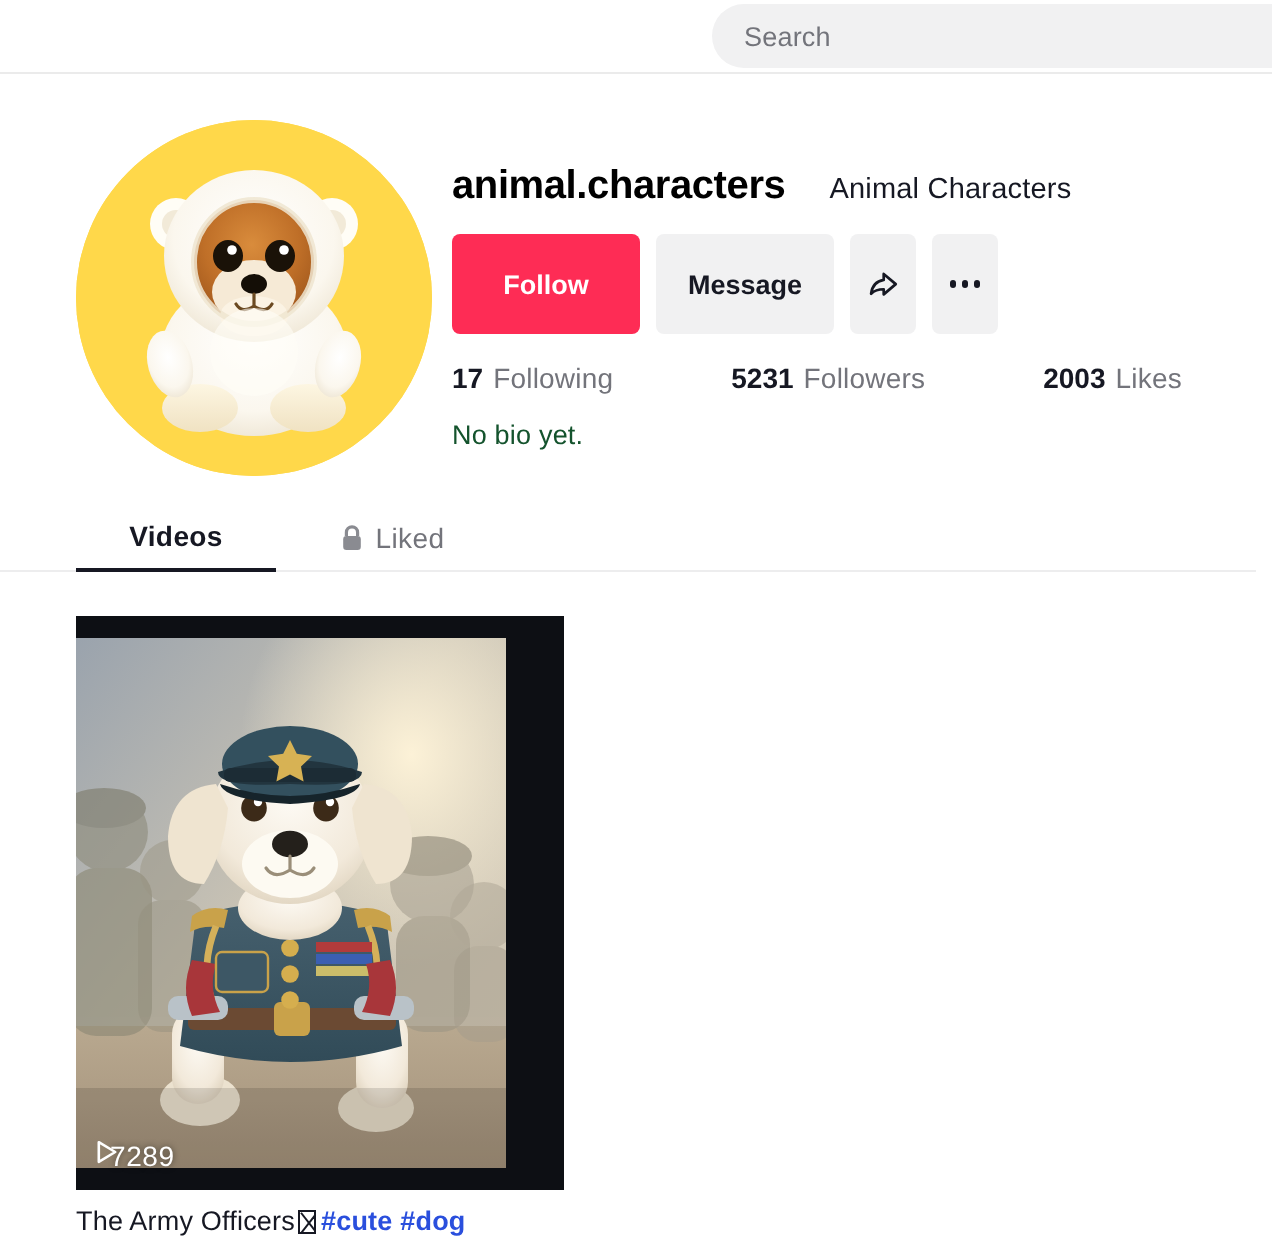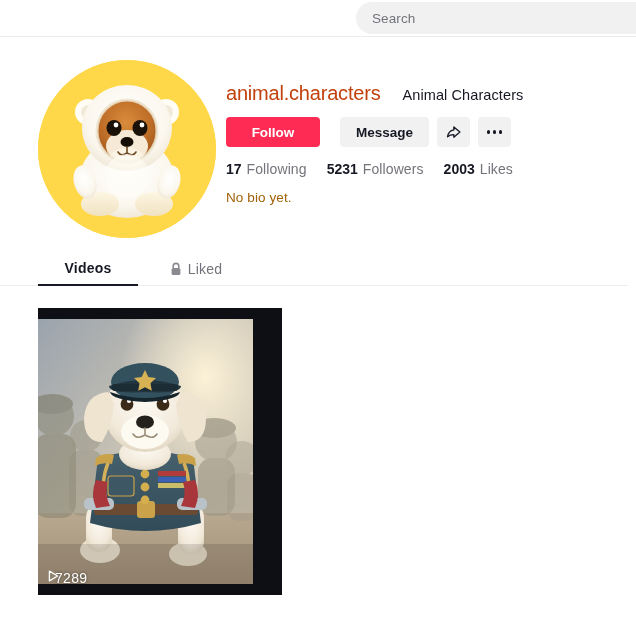--- a/index.html
+++ b/index.html
@@ -50,60 +50,60 @@
     background: #ffd84a;
     overflow: hidden;
   }
   .avatar svg { display: block; width: 178px; height: 178px; }
 
   .info { position: absolute; left: 226px; top: 45px; width: 400px; }
 
   .name-row { display: flex; align-items: baseline; }
   .username {
     font-size: 20px;
-    font-weight: normal;
-    color: #c2410c;
+    font-weight: bold;
+    color: #000000;
     letter-spacing: -.2px;
   }
   .nickname {
     margin-left: 22px;
     font-size: 14.5px;
     color: #161823;
     letter-spacing: .1px;
   }
 
   .btn-row { display: flex; align-items: center; margin-top: 12px; }
   .btn {
-    height: 30px;
+    height: 50px;
     border: none;
     border-radius: 4px;
     font-family: "Liberation Sans", sans-serif;
     font-size: 13.5px;
     font-weight: bold;
     cursor: pointer;
     display: flex;
     align-items: center;
     justify-content: center;
     padding: 0;
   }
   .btn-follow { width: 94px; background: #fe2c55; color: #ffffff; }
-  .btn-message { width: 89px; background: #f1f1f2; color: #161823; margin-left: 20px; }
+  .btn-message { width: 89px; background: #f1f1f2; color: #161823; margin-left: 8px; }
   .btn-icon {
     width: 33px; background: #f1f1f2; margin-left: 8px; color: #161823;
   }
   .btn-icon svg { display: block; }
   .dots { display: flex; gap: 3px; align-items: center; }
   .dots i { width: 3.2px; height: 3.2px; border-radius: 50%; background: #161823; display: block; }
 
-  .stats { display: flex; align-items: flex-end; margin-top: 14px; }
+  .stats { display: flex; align-items: flex-end; margin-top: 14px; gap: 39px; }
   .stat { display: flex; align-items: baseline; margin-right: 20px; }
   .stat-num { font-size: 14px; font-weight: bold; color: #161823; }
   .stat-label { font-size: 14px; color: #73747b; margin-left: 5px; letter-spacing: .1px; }
 
-  .bio { margin-top: 13px; font-size: 13.5px; color: #a16207; letter-spacing: .1px; }
+  .bio { margin-top: 13px; font-size: 13.5px; color: #14532d; letter-spacing: .1px; }
 
   
   .tabs {
     position: absolute;
     left: 0; top: 252px;
     width: 628px; height: 34px;
     border-bottom: 1px solid #ededee;
   }
   .tab {
     position: absolute;
@@ -422,14 +422,17 @@
       <div class="play-count">
         <span class="play-tri">
           <svg width="11" height="12" viewBox="0 0 11 12" fill="none">
             <path d="M1.4 1.1 L9.6 6 L1.4 10.9 Z" stroke="#ffffff" stroke-width="1.3" stroke-linejoin="round" fill="none"></path>
           </svg>
         </span>
         <span>7289</span>
       </div>
     </div>
 
+    <div class="caption">
+      <span>The Army Officers</span><span class="tofu"></span><span class="hashtag">#cute</span>&nbsp;<span class="hashtag">#dog</span>
+    </div>
   </div>
 </div>
 
 </body></html>

